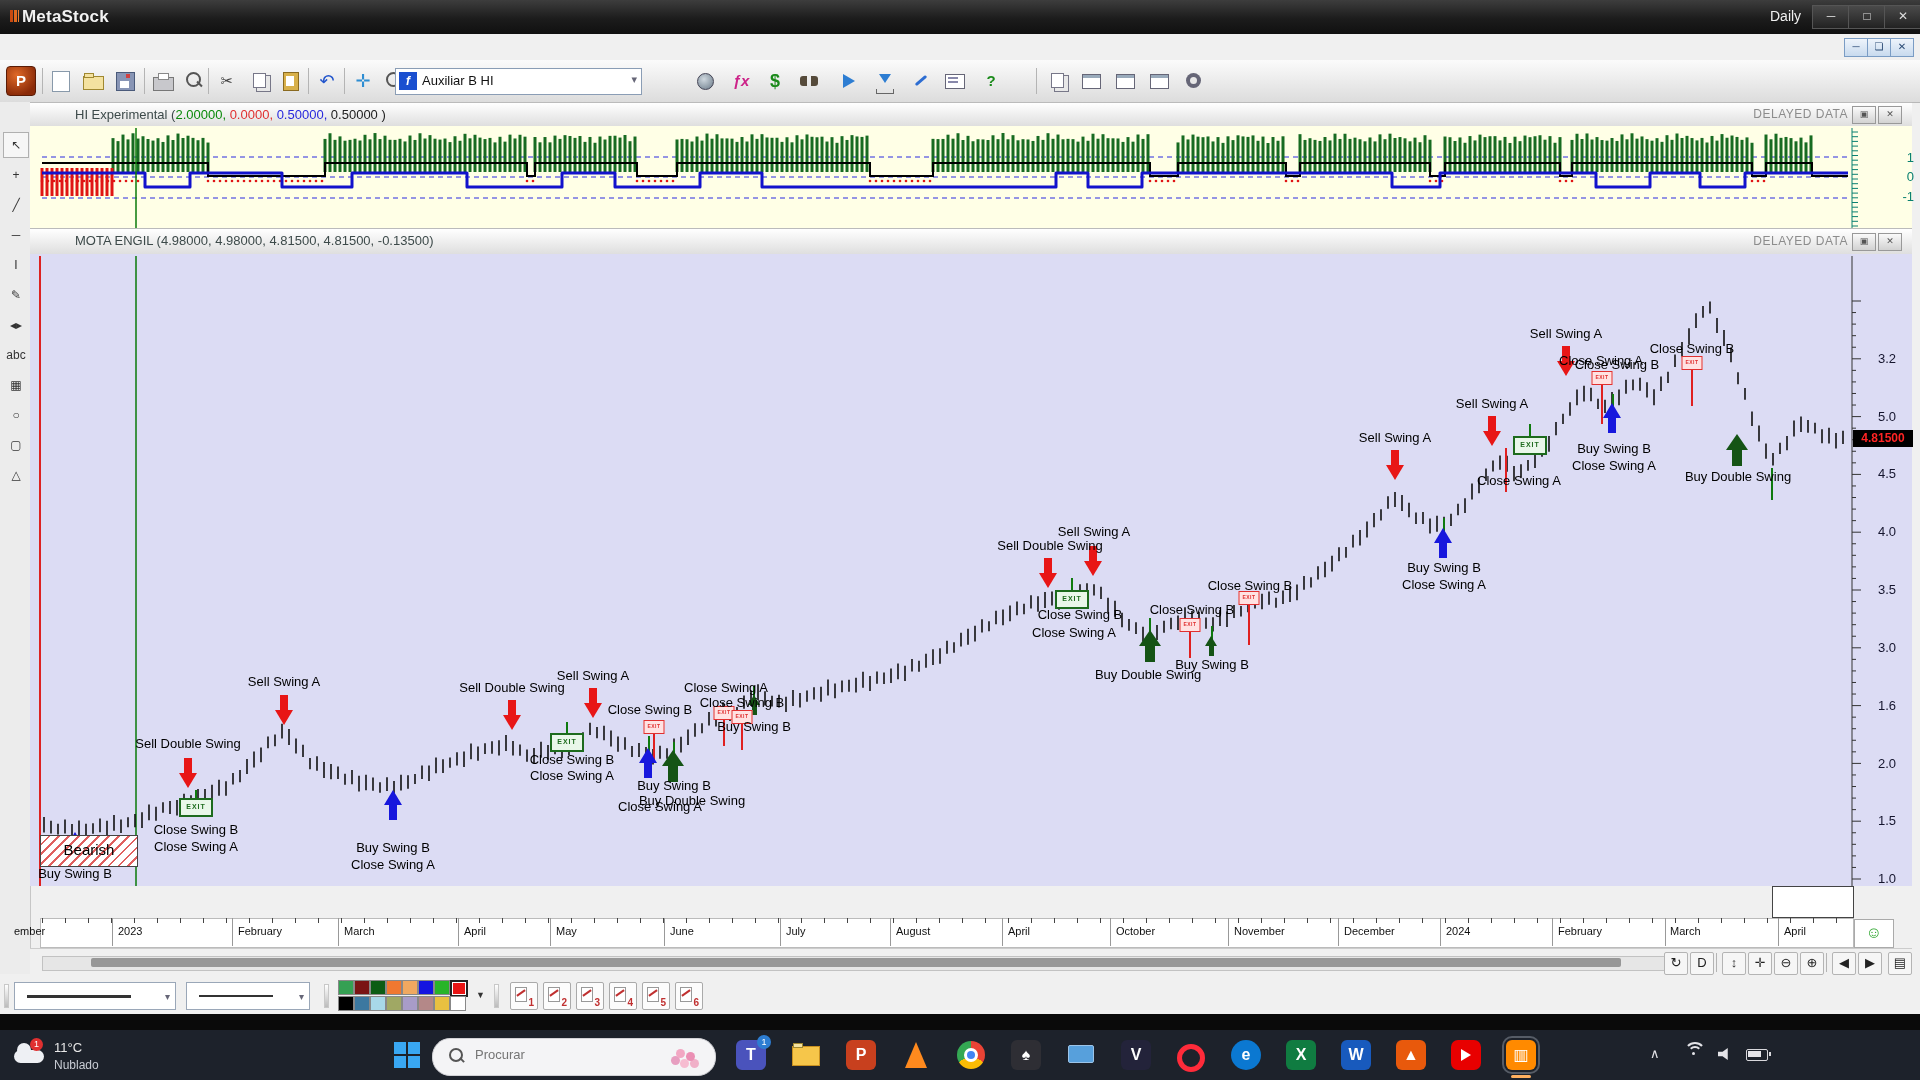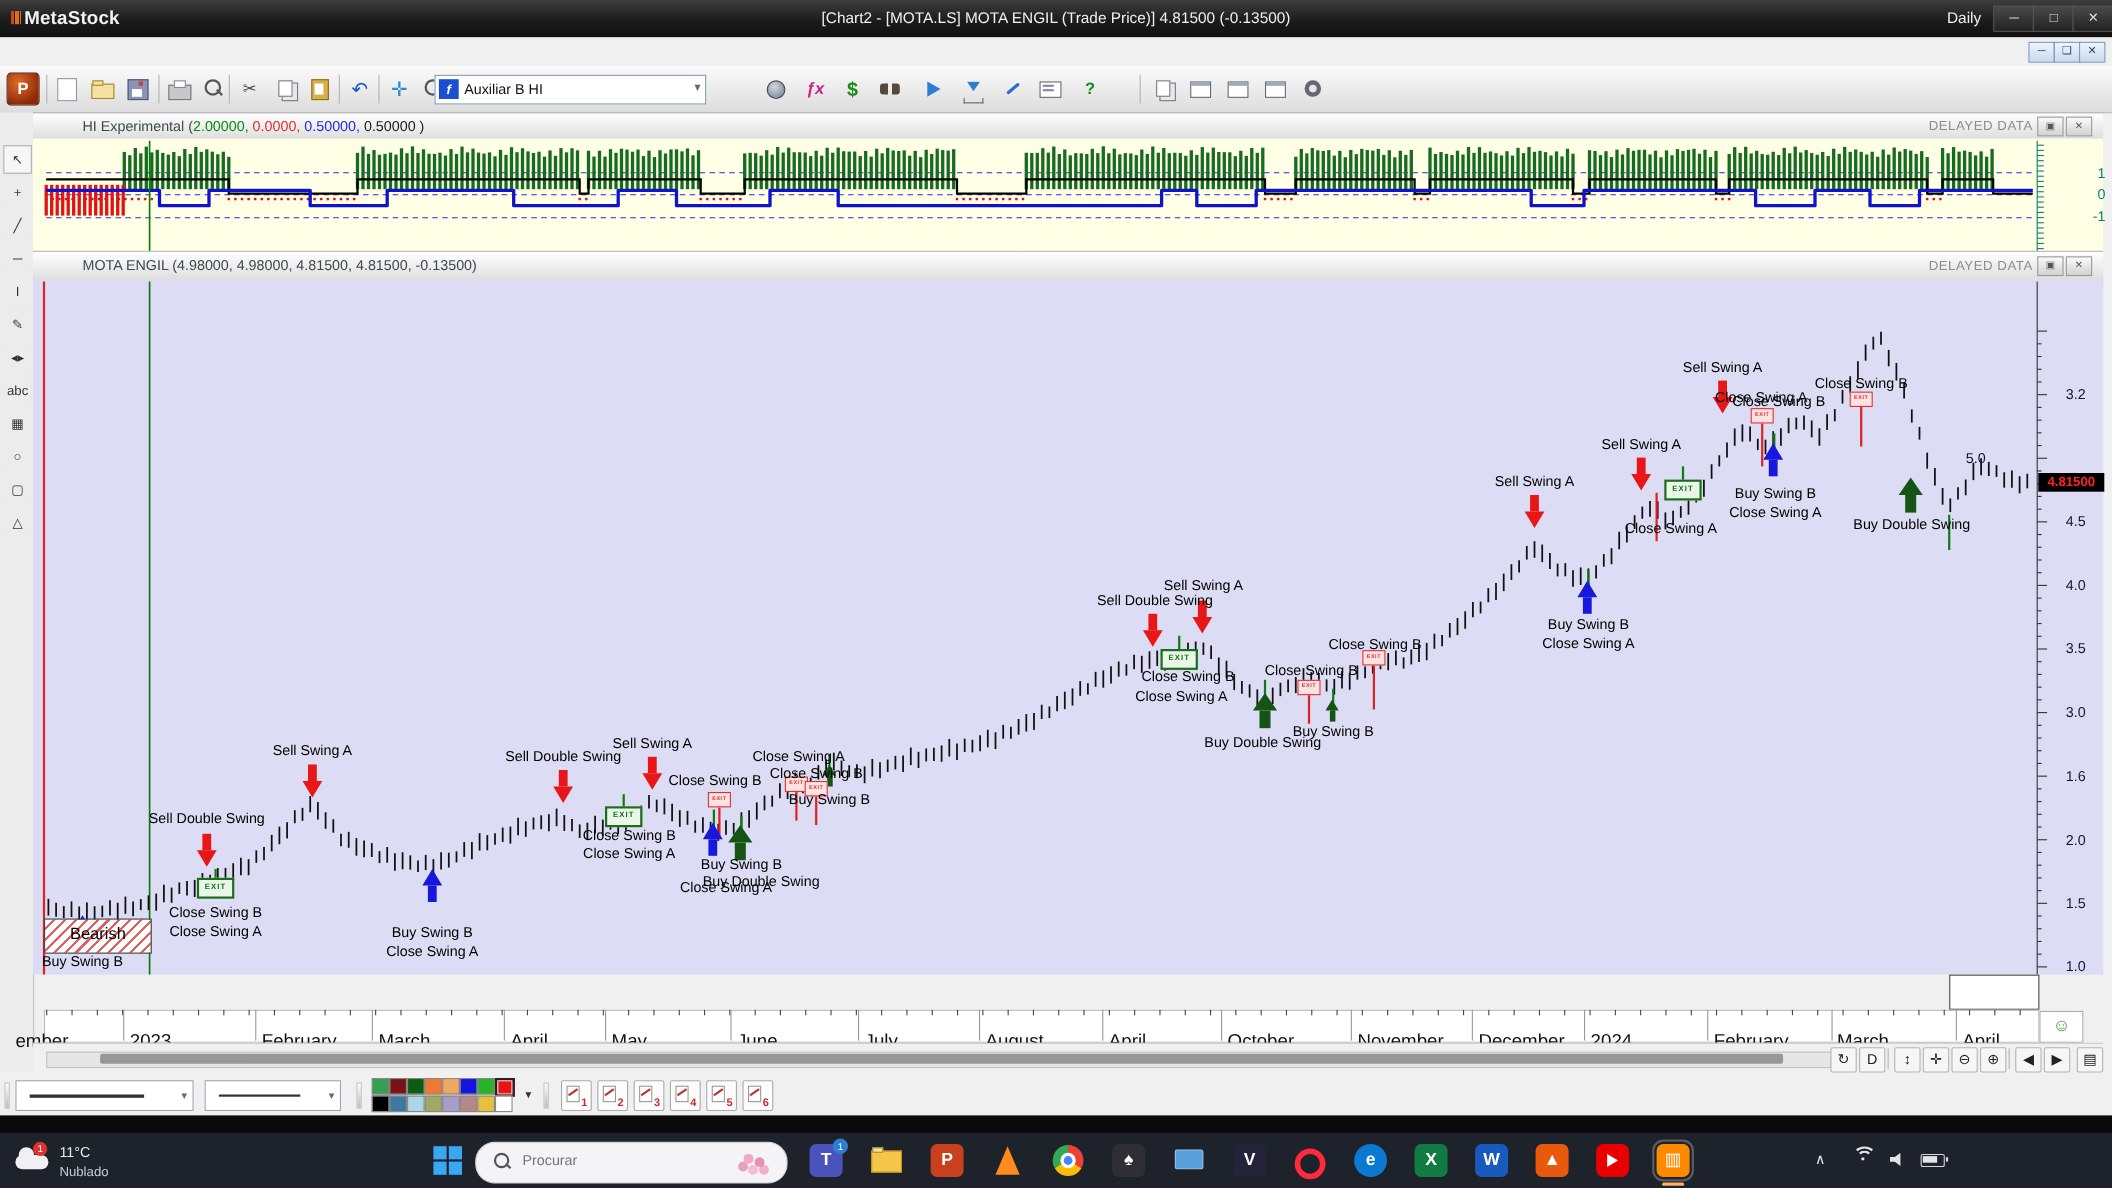--- a/index.html
+++ b/index.html
@@ -77,21 +77,21 @@
   .sig-label{position:absolute;font-size:13px;color:#000;white-space:nowrap;transform:translateX(-50%);}
   .exit-badge{position:absolute;width:30px;height:15px;background:#e9f7e9;border:2px solid #1d6b1d;color:#1d6b1d;
               font-size:7px;font-weight:bold;text-align:center;line-height:13px;letter-spacing:1px;transform:translateX(-50%);}
   .exit-flag{position:absolute;width:19px;height:12px;background:#ffe2e2;border:1px solid #e03030;color:#e03030;
              font-size:5px;font-weight:bold;text-align:center;line-height:11px;letter-spacing:.5px;transform:translateX(-50%);}
   
   .hatch-red{background:repeating-linear-gradient(135deg,#fff 0 5px,#e06060 5px 7px);}
   .hatch-green{background:repeating-linear-gradient(135deg,#fff 0 5px,#84b894 5px 6.5px);}
   .ribseg{position:absolute;border:1px solid #444;}
   .riblabel{position:absolute;width:100%;text-align:center;top:5px;font-size:15px;color:#000;}
-  .month{position:absolute;font-size:17px;color:#111;top:925px;margin-top:12px;}
+  .month{position:absolute;font-size:11px;color:#111;top:925px;}
   .mbound{position:absolute;top:918px;width:1px;height:28px;background:#999;}
   .mtick{position:absolute;top:918px;width:1px;height:5px;background:#444;}
   #smiley{left:1854px;top:919px;width:38px;height:27px;border:1px solid #aaa;background:#fff;color:#2ba52b;
           font-size:16px;text-align:center;line-height:26px;}
   
   #scrollrow{left:30px;top:948px;width:1882px;height:27px;background:#f0f0f0;border-top:1px solid #ccc;}
   #sctrack{left:12px;top:7px;width:1630px;height:13px;background:#e6e6e6;border:1px solid #c2c2c2;}
   #scthumb{left:48px;top:1px;width:1530px;height:9px;background:#979797;border-radius:2px;}
   .navbtn{position:absolute;top:3px;width:22px;height:21px;background:#f6f6f6;border:1px solid #b4b4b4;border-radius:2px;
           font-size:13px;color:#222;text-align:center;line-height:20px;}
@@ -151,21 +151,20 @@
   .batt:after{content:"";position:absolute;right:-4px;top:2px;width:2px;height:4px;background:#d8d8dc;}
   svg{position:absolute;left:0;top:0;pointer-events:none;}
 </style>
 </head>
 <body>
 
 <div id="root">
 
   <div id="titlebar" class="abs">
     <div id="applogo" class="abs"><span class="bars"></span><span>MetaStock</span></div>
-    <div id="wintitle" class="abs">[Chart2 - [MOTA.LS] MOTA ENGIL (Trade Price)]   4.81500 (-0.13500)</div>
     <div id="periodicity" class="abs">Daily</div>
     <div class="abs tbtn" style="left:1812px;top:5px;">─</div>
     <div class="abs tbtn" style="left:1848px;top:5px;">□</div>
     <div class="abs tbtn" style="left:1884px;top:5px;">✕</div>
   </div>
 
   <div id="menubar" class="abs">
     <div class="abs mdibtn" style="left:1844px;top:4px;">─</div>
     <div class="abs mdibtn" style="left:1867px;top:4px;">❏</div>
     <div class="abs mdibtn" style="left:1890px;top:4px;">✕</div>
@@ -1017,21 +1016,21 @@
       <line x1="1852" y1="867.44" x2="1856" y2="867.44" stroke="#333" stroke-width="1"></line>
       <line x1="1852" y1="879" x2="1861" y2="879" stroke="#333" stroke-width="1"></line>
     </svg>
 
   <div id="overlay" class="abs" style="left:0;top:0;width:1920px;height:1080px;pointer-events:none;">
       <div class="axlabel-ind" style="position: absolute; left: 1890px; top: 150px; text-align: right; width: 24px;">1</div>
       <div class="axlabel-ind" style="position: absolute; left: 1890px; top: 169px; text-align: right; width: 24px;">0</div>
       <div class="axlabel-ind" style="position: absolute; left: 1890px; top: 189px; text-align: right; width: 24px;">-1</div>
       <div class="axlabel" style="position: absolute; left: 1990px; top: 293px;">6.0</div>
       <div class="axlabel" style="position: absolute; left: 1878px; top: 351px;">3.2</div>
-      <div class="axlabel" style="position: absolute; left: 1787px; top: 409px;">5.0</div>
+      <div class="axlabel" style="position: absolute; left: 1878px; top: 409px;">5.0</div>
       <div class="axlabel" style="position: absolute; left: 1878px; top: 466px;">4.5</div>
       <div class="axlabel" style="position: absolute; left: 1878px; top: 524px;">4.0</div>
       <div class="axlabel" style="position: absolute; left: 1878px; top: 582px;">3.5</div>
       <div class="axlabel" style="position: absolute; left: 1878px; top: 640px;">3.0</div>
       <div class="axlabel" style="position: absolute; left: 1878px; top: 698px;">1.6</div>
       <div class="axlabel" style="position: absolute; left: 1878px; top: 756px;">2.0</div>
       <div class="axlabel" style="position: absolute; left: 1878px; top: 813px;">1.5</div>
       <div class="axlabel" style="position: absolute; left: 1878px; top: 871px;">1.0</div>
       <div style="position: absolute; left: 66px; top: 832px; width: 18px; height: 30px;">
         <div style="position: absolute; left: 0px; width: 0px; height: 0px; border-left: 9px solid transparent; border-right: 9px solid transparent; top: 0px; border-bottom: 15px solid rgb(23, 23, 221);"></div>

